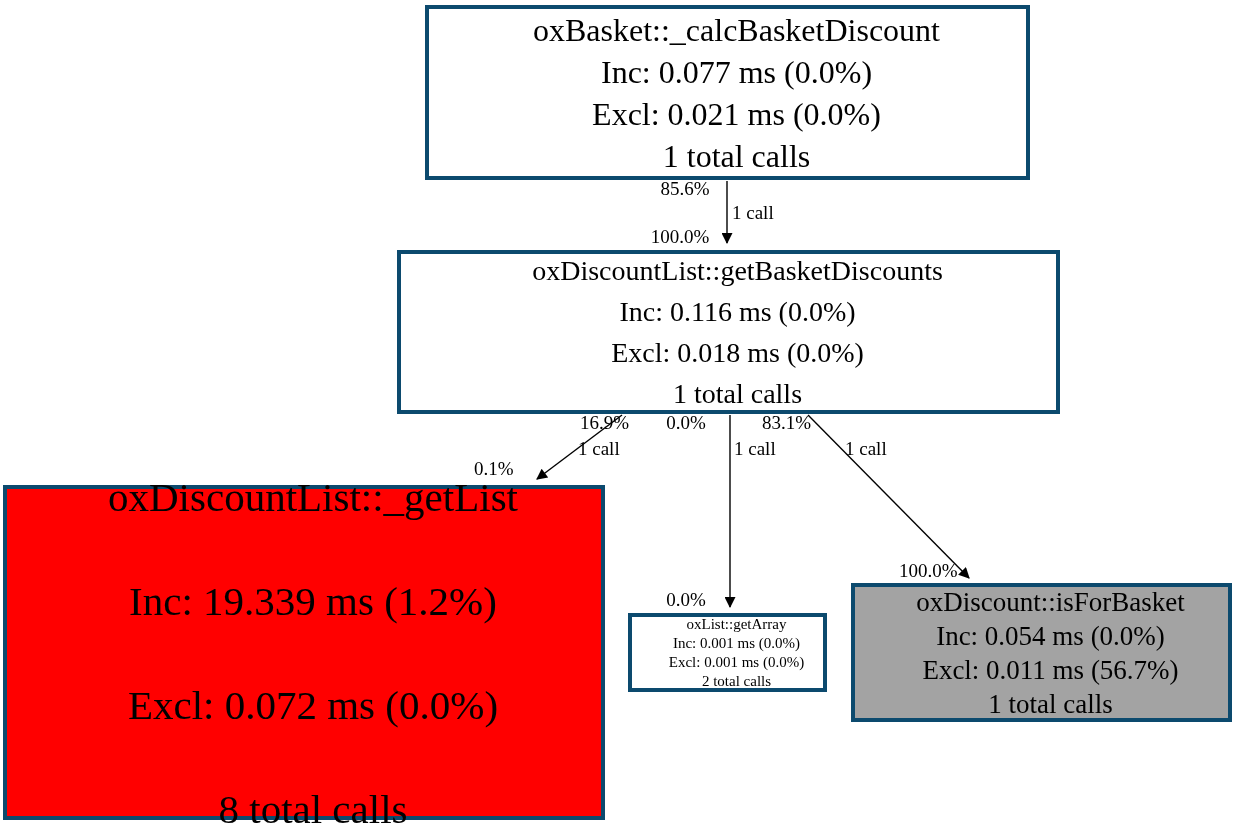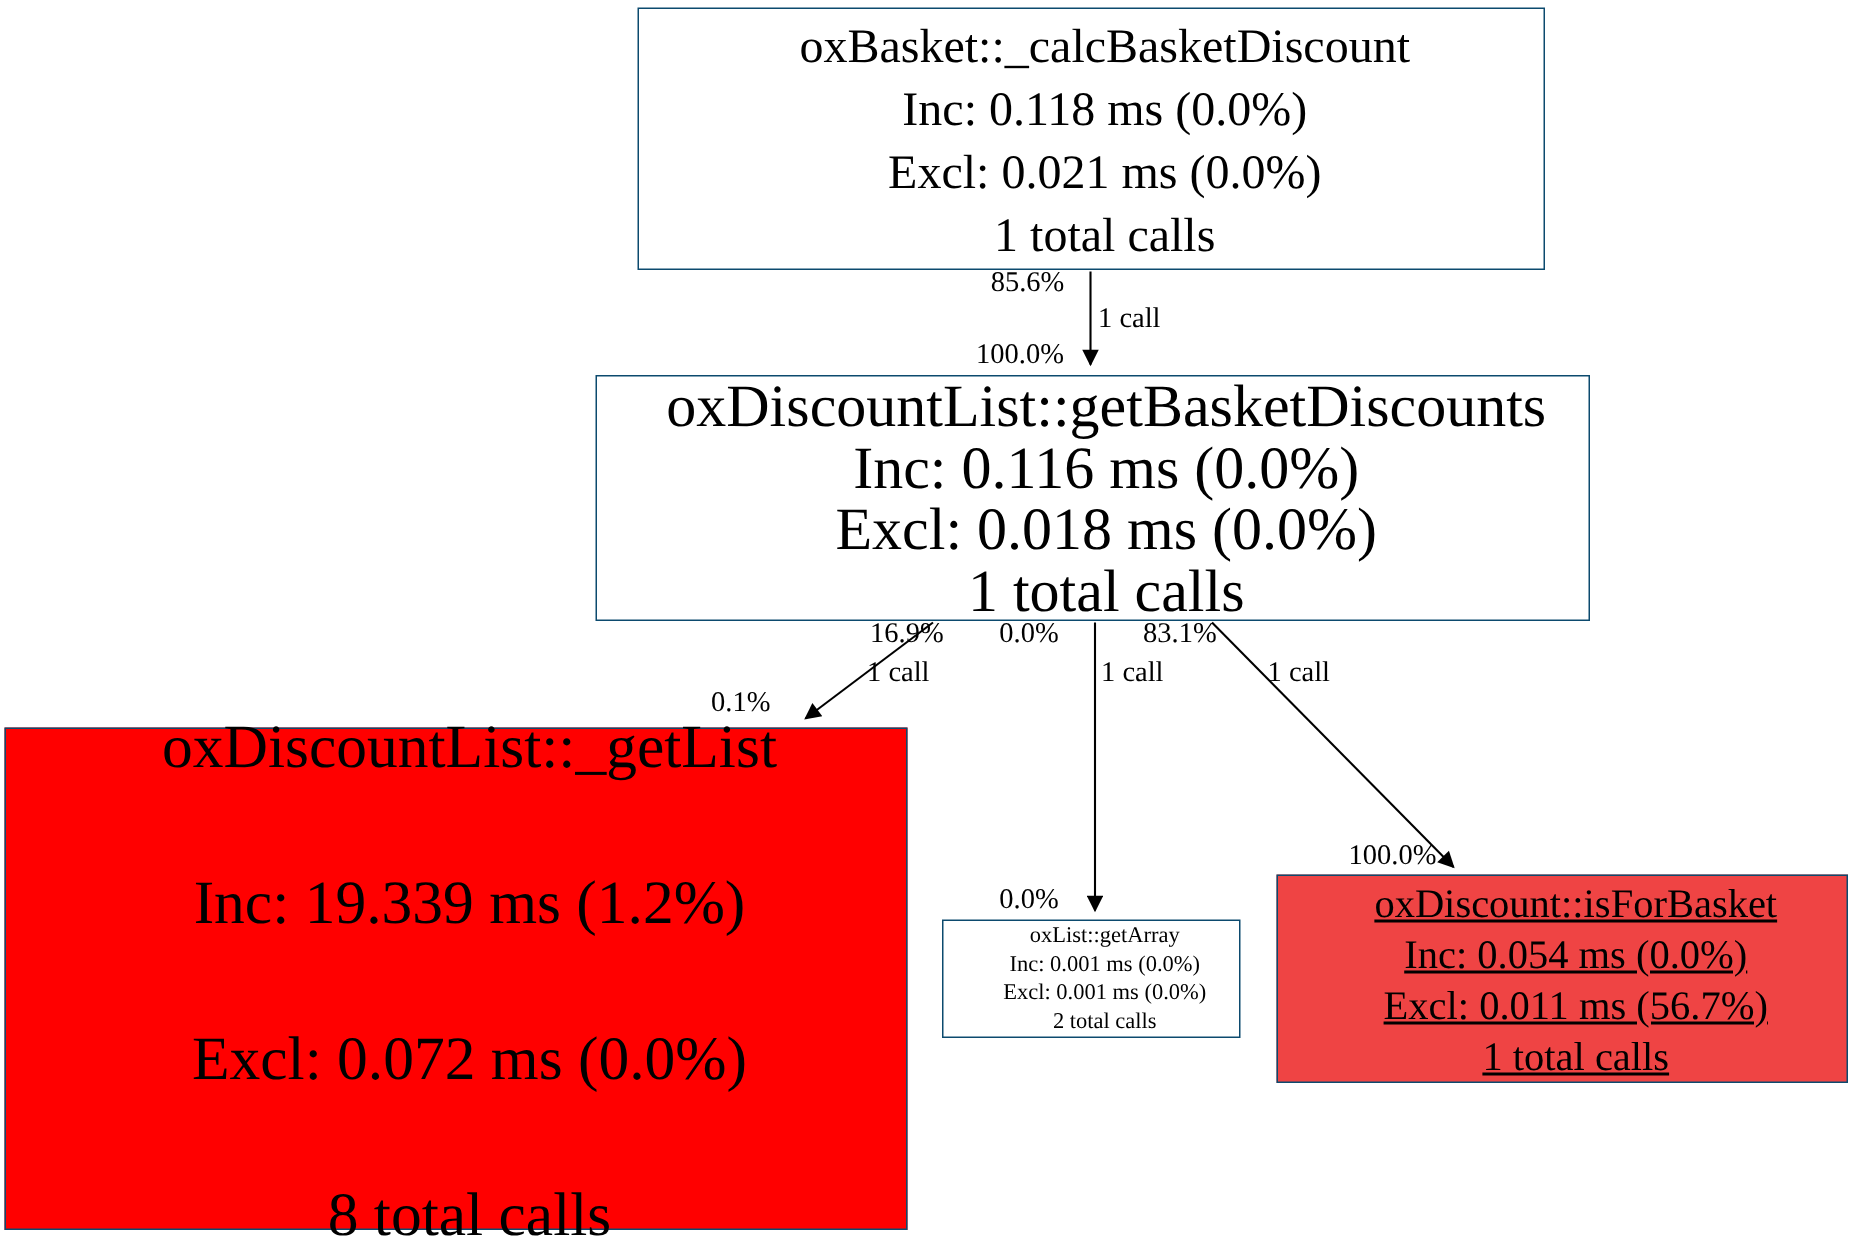--- a/index.html
+++ b/index.html
@@ -9,31 +9,31 @@
     position: relative;
     overflow: hidden;
     font-family: "Liberation Serif", "DejaVu Serif", serif;
     color: #000000;
   }
   .canvas { position: absolute; left: 0; top: 0; width: 1236px; height: 827px; }
   svg.edges { position: absolute; left: 0; top: 0; pointer-events: none; }
   .node {
     position: absolute;
     background: #ffffff;
-    border: 1px solid #0c4a6e;
+    border: 4px solid #0c4a6e;
     display: flex;
     flex-direction: column;
     justify-content: center;
     align-items: center;
     text-align: center;
     padding-left: 18px;
   }
   .node .line { white-space: nowrap; }
   #node-calc        { left: 425px; top: 5px;   width: 605px; height: 175px; font-size: 32px; line-height: 42px; }
-  #node-gbd         { left: 397px; top: 250px; width: 663px; height: 164px; font-size: 40px; line-height: 41px; }
+  #node-gbd         { left: 397px; top: 250px; width: 663px; height: 164px; font-size: 28px; line-height: 41px; }
   #node-getlist     { left: 3px;   top: 485px; width: 602px; height: 335px; font-size: 41px; line-height: 56px; gap: 48px; }
   #node-getarray    { left: 628px; top: 613px; width: 199px; height: 79px;  font-size: 15px; line-height: 19px; }
   #node-isforbasket { left: 851px; top: 583px; width: 381px; height: 139px; font-size: 27px; line-height: 34px; }
   .edge-label {
     position: absolute;
     font-size: 19px;
     line-height: 20px;
     white-space: nowrap;
   }
   .ra { text-align: center; }
@@ -50,21 +50,21 @@
       </marker>
     </defs>
     <line x1="727" y1="181" x2="727" y2="243" stroke="#000000" stroke-width="1.4" marker-end="url(#arrow)"></line>
     <line x1="622" y1="415" x2="537" y2="479" stroke="#000000" stroke-width="1.4" marker-end="url(#arrow)"></line>
     <line x1="730" y1="415" x2="730" y2="607" stroke="#000000" stroke-width="1.4" marker-end="url(#arrow)"></line>
     <line x1="808" y1="415" x2="969" y2="578" stroke="#000000" stroke-width="1.4" marker-end="url(#arrow)"></line>
   </svg>
 
   <div class="node" id="node-calc" style="background-color: rgb(255, 255, 255);">
     <div class="line">oxBasket::_calcBasketDiscount</div>
-    <div class="line">Inc: 0.118 ms (0.0%)</div>
+    <div class="line">Inc: 0.077 ms (0.0%)</div>
     <div class="line">Excl: 0.021 ms (0.0%)</div>
     <div class="line">1 total calls</div>
   </div>
 
   <div class="node" id="node-gbd" style="background-color: rgb(255, 255, 255);">
     <div class="line">oxDiscountList::getBasketDiscounts</div>
     <div class="line">Inc: 0.116 ms (0.0%)</div>
     <div class="line">Excl: 0.018 ms (0.0%)</div>
     <div class="line">1 total calls</div>
   </div>
@@ -76,21 +76,21 @@
     <div class="line">8 total calls</div>
   </div>
 
   <div class="node" id="node-getarray" style="background-color: rgb(255, 255, 255);">
     <div class="line">oxList::getArray</div>
     <div class="line">Inc: 0.001 ms (0.0%)</div>
     <div class="line">Excl: 0.001 ms (0.0%)</div>
     <div class="line">2 total calls</div>
   </div>
 
-  <div class="node" id="node-isforbasket" style="background-color: #ef4444; text-decoration: underline;">
+  <div class="node" id="node-isforbasket" style="background-color: #a3a3a3;">
     <div class="line">oxDiscount::isForBasket</div>
     <div class="line">Inc: 0.054 ms (0.0%)</div>
     <div class="line">Excl: 0.011 ms (56.7%)</div>
     <div class="line">1 total calls</div>
   </div>
 
   <div class="edge-label ra" style="left:645px; top:179px; width:80px;">85.6%</div>
   <div class="edge-label" style="left:732px; top:203px;">1 call</div>
   <div class="edge-label ra" style="left:635px; top:227px; width:90px;">100.0%</div>
 

